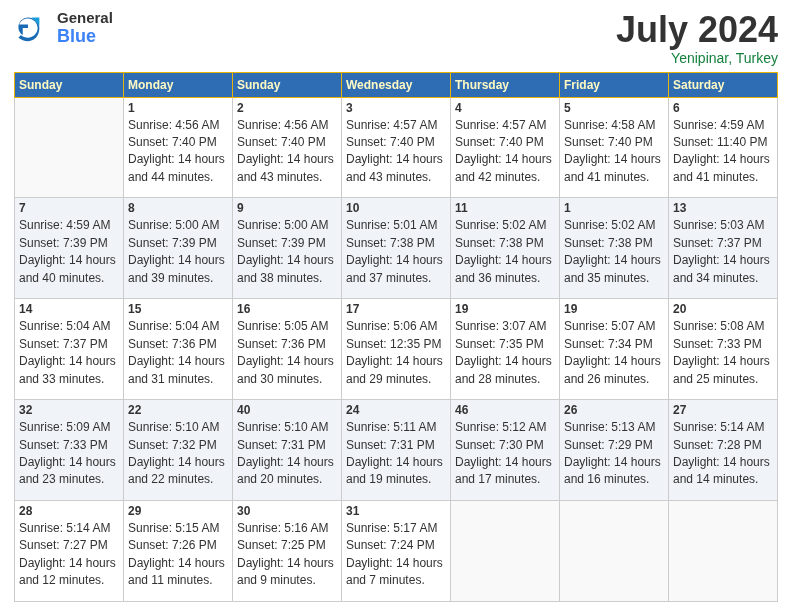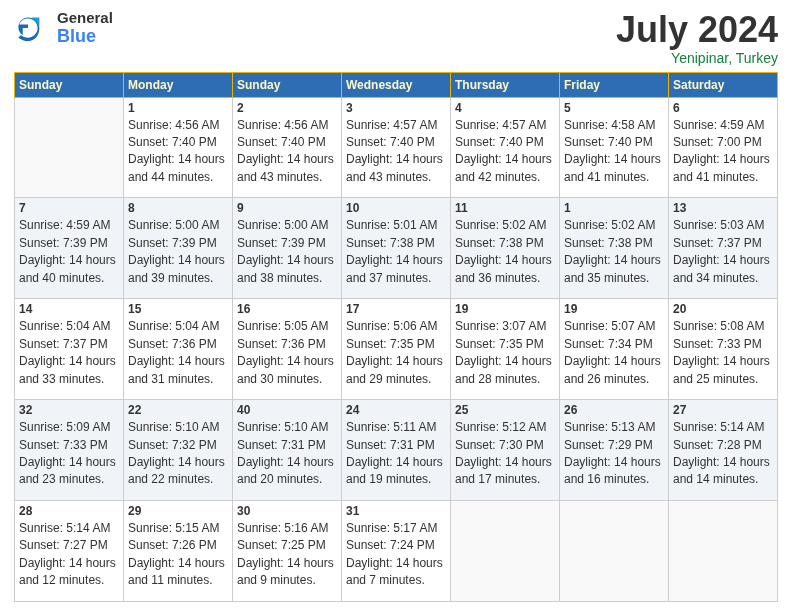--- a/index.html
+++ b/index.html
@@ -169,21 +169,21 @@
           <td>
             <span class="day-number">5</span>
             <div class="day-info">Sunrise: 4:58 AM
 Sunset: 7:40 PM
 Daylight: 14 hours
 and 41 minutes.</div>
           </td>
           <td>
             <span class="day-number">6</span>
             <div class="day-info">Sunrise: 4:59 AM
-Sunset: 7:00 PM
+Sunset: 11:40 PM
 Daylight: 14 hours
 and 41 minutes.</div>
           </td>
         </tr>
         <tr class="row-shaded">
           <td>
             <span class="day-number">7</span>
             <div class="day-info">Sunrise: 4:59 AM
 Sunset: 7:39 PM
 Daylight: 14 hours
@@ -250,21 +250,21 @@
           <td>
             <span class="day-number">16</span>
             <div class="day-info">Sunrise: 5:05 AM
 Sunset: 7:36 PM
 Daylight: 14 hours
 and 30 minutes.</div>
           </td>
           <td>
             <span class="day-number">17</span>
             <div class="day-info">Sunrise: 5:06 AM
-Sunset: 7:35 PM
+Sunset: 12:35 PM
 Daylight: 14 hours
 and 29 minutes.</div>
           </td>
           <td>
             <span class="day-number">19</span>
             <div class="day-info">Sunrise: 3:07 AM
 Sunset: 7:35 PM
 Daylight: 14 hours
 and 28 minutes.</div>
           </td>
@@ -306,21 +306,21 @@
 and 20 minutes.</div>
           </td>
           <td>
             <span class="day-number">24</span>
             <div class="day-info">Sunrise: 5:11 AM
 Sunset: 7:31 PM
 Daylight: 14 hours
 and 19 minutes.</div>
           </td>
           <td>
-            <span class="day-number">25</span>
+            <span class="day-number">46</span>
             <div class="day-info">Sunrise: 5:12 AM
 Sunset: 7:30 PM
 Daylight: 14 hours
 and 17 minutes.</div>
           </td>
           <td>
             <span class="day-number">26</span>
             <div class="day-info">Sunrise: 5:13 AM
 Sunset: 7:29 PM
 Daylight: 14 hours

